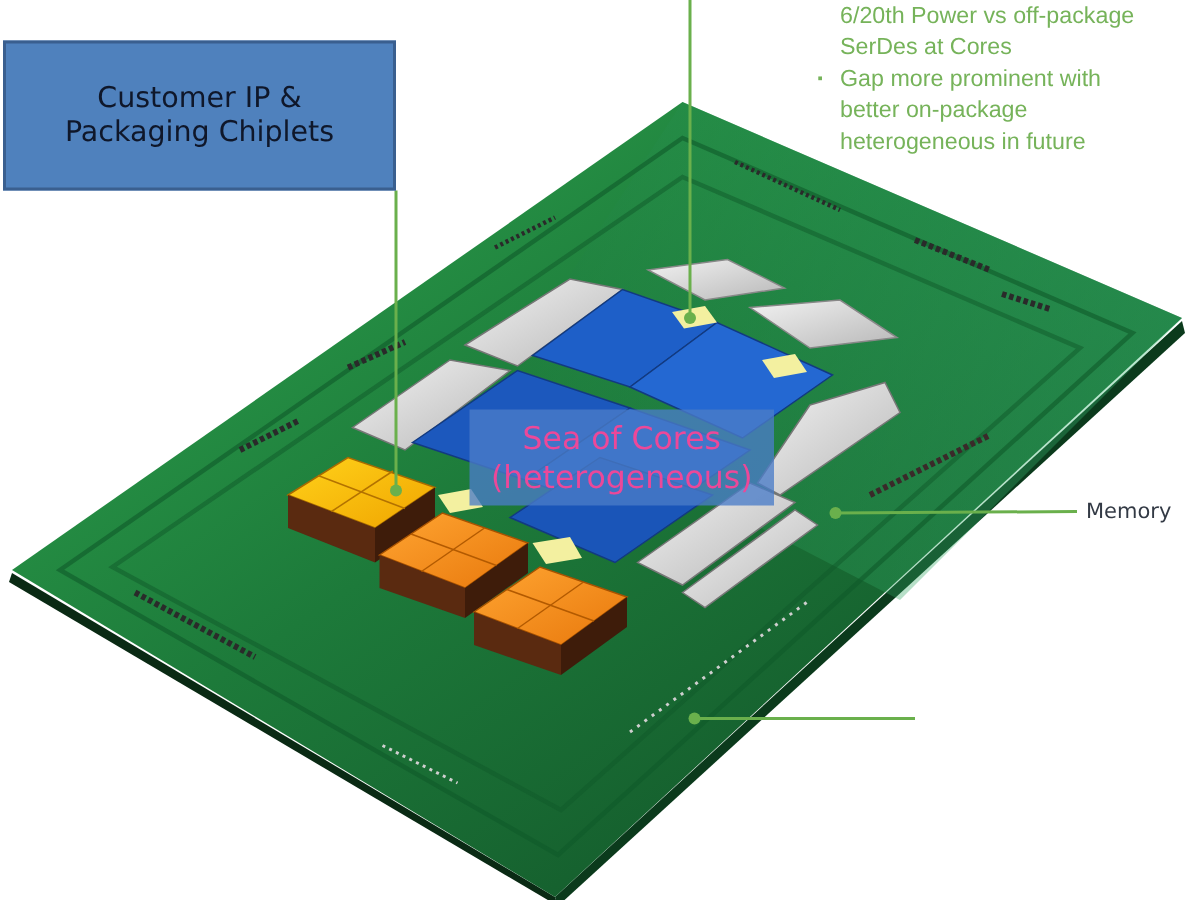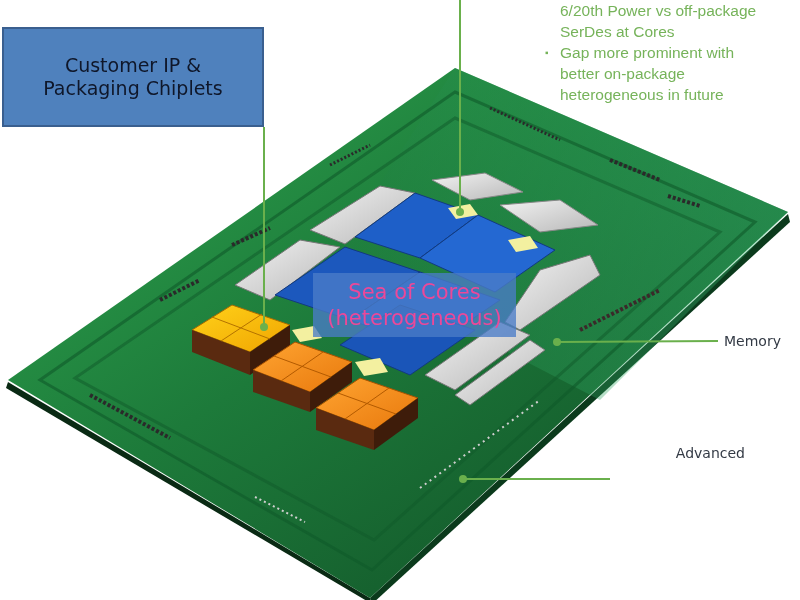--- a/index.html
+++ b/index.html
@@ -147,16 +147,15 @@
     <div class="line">
       <span class="bullet">▪</span><span>Gap more prominent with</span>
     </div>
     <div class="line indent">better on-package</div>
     <div class="line indent">heterogeneous in future</div>
   </div>
 
   <div class="side-label memory">Memory</div>
 
   <div class="side-label packaging">
-    <div>Advanced</div>
   </div>
 
 </div>
 
 </body></html>

